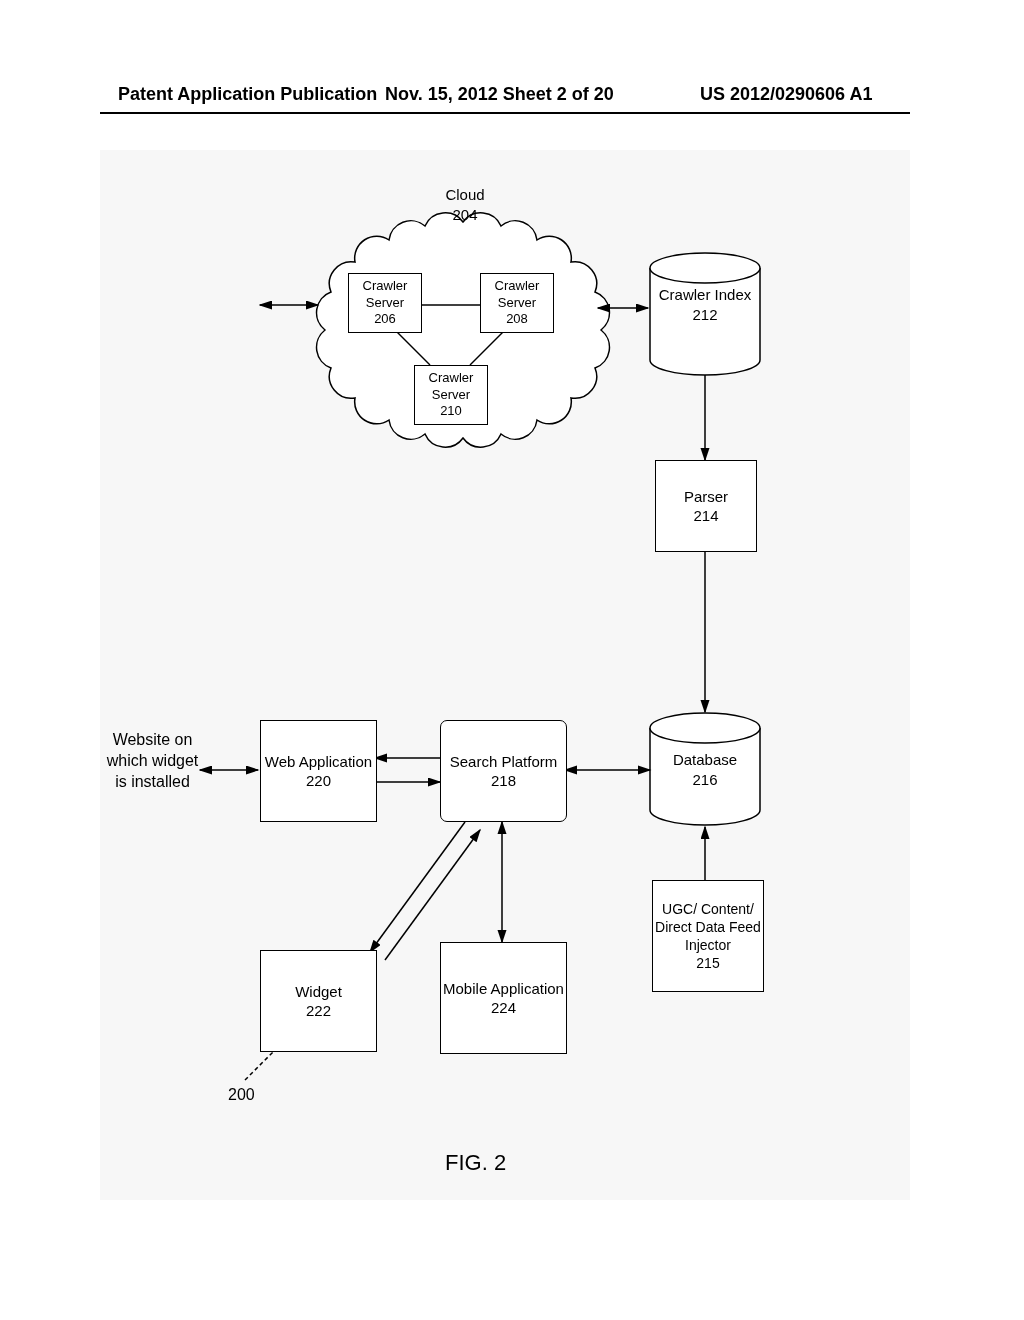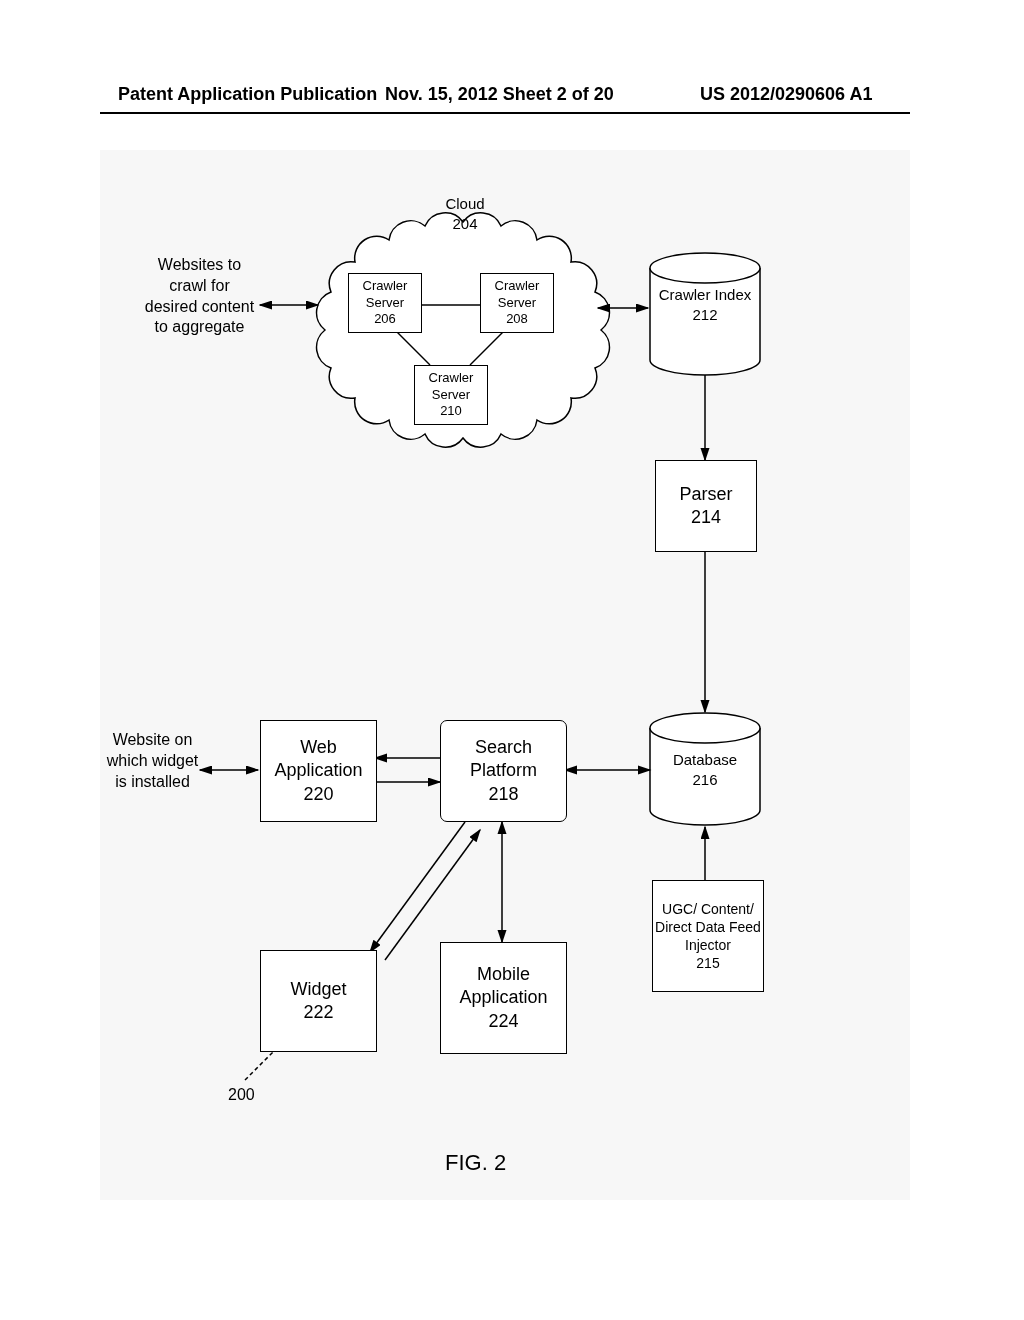--- a/index.html
+++ b/index.html
@@ -35,21 +35,21 @@
   top: 150px;
   left: 100px;
   width: 810px;
   height: 1050px;
   background: #f7f7f7;
 }
 .box {
   position: absolute;
   border: 1.5px solid #000;
   background: #fff;
-  font-size: 18px;
+  font-size: 15px;
   text-align: center;
   display: flex;
   flex-direction: column;
   align-items: center;
   justify-content: center;
   line-height: 1.3;
 }
 .box .num { }
 .label-text {
   position: absolute;
@@ -166,21 +166,21 @@
     <line class="arrow-line" x1="100" y1="620" x2="158" y2="620" marker-end="url(#ah)" marker-start="url(#ahs)"></line>
 
     <line class="arrow-line" x1="365" y1="672" x2="270" y2="802" marker-end="url(#ah)"></line>
     <line class="arrow-line" x1="285" y1="810" x2="380" y2="680" marker-end="url(#ah)"></line>
 
     <line class="arrow-line" x1="402" y1="672" x2="402" y2="792" marker-end="url(#ah)" marker-start="url(#ahs)"></line>
 
     <line class="arrow-line dashed" x1="145" y1="930" x2="185" y2="890" marker-end="url(#ah)"></line>
   </svg>
 
-  <div class="label-text small-text" style="left:320px; top:44px; width:90px;">
+  <div class="label-text small-text" style="left:320px; top:35px; width:90px;">
     <span>Cloud</span><br>
     <span class="num">204</span>
   </div>
 
   <div class="box" style="left:248px; top:123px; width:72px; height:58px; font-size:13px;">
     <span>Crawler Server</span>
     <span class="num">206</span>
   </div>
   <div class="box" style="left:380px; top:123px; width:72px; height:58px; font-size:13px;">
     <span>Crawler Server</span>
@@ -224,20 +224,19 @@
   <div class="box" style="left:160px; top:800px; width:115px; height:100px;">
     <span>Widget</span>
     <span class="num">222</span>
   </div>
 
   <div class="box" style="left:340px; top:792px; width:125px; height:110px;">
     <span>Mobile Application</span>
     <span class="num">224</span>
   </div>
 
-  <div class="label-text" style="left:42px; top:105px; width:115px;">Websites to crawl for desired content to aggregate</div>
   <div class="label-text" style="left:5px; top:580px; width:95px;">Website on which widget is installed</div>
 
   <div class="label-text" style="left:120px; top:935px;margin-left:8px;">200</div>
 
   <div class="fig-caption" style="left:345px; top:1000px;">FIG. 2</div>
 
 </div>
 
 </body></html>

